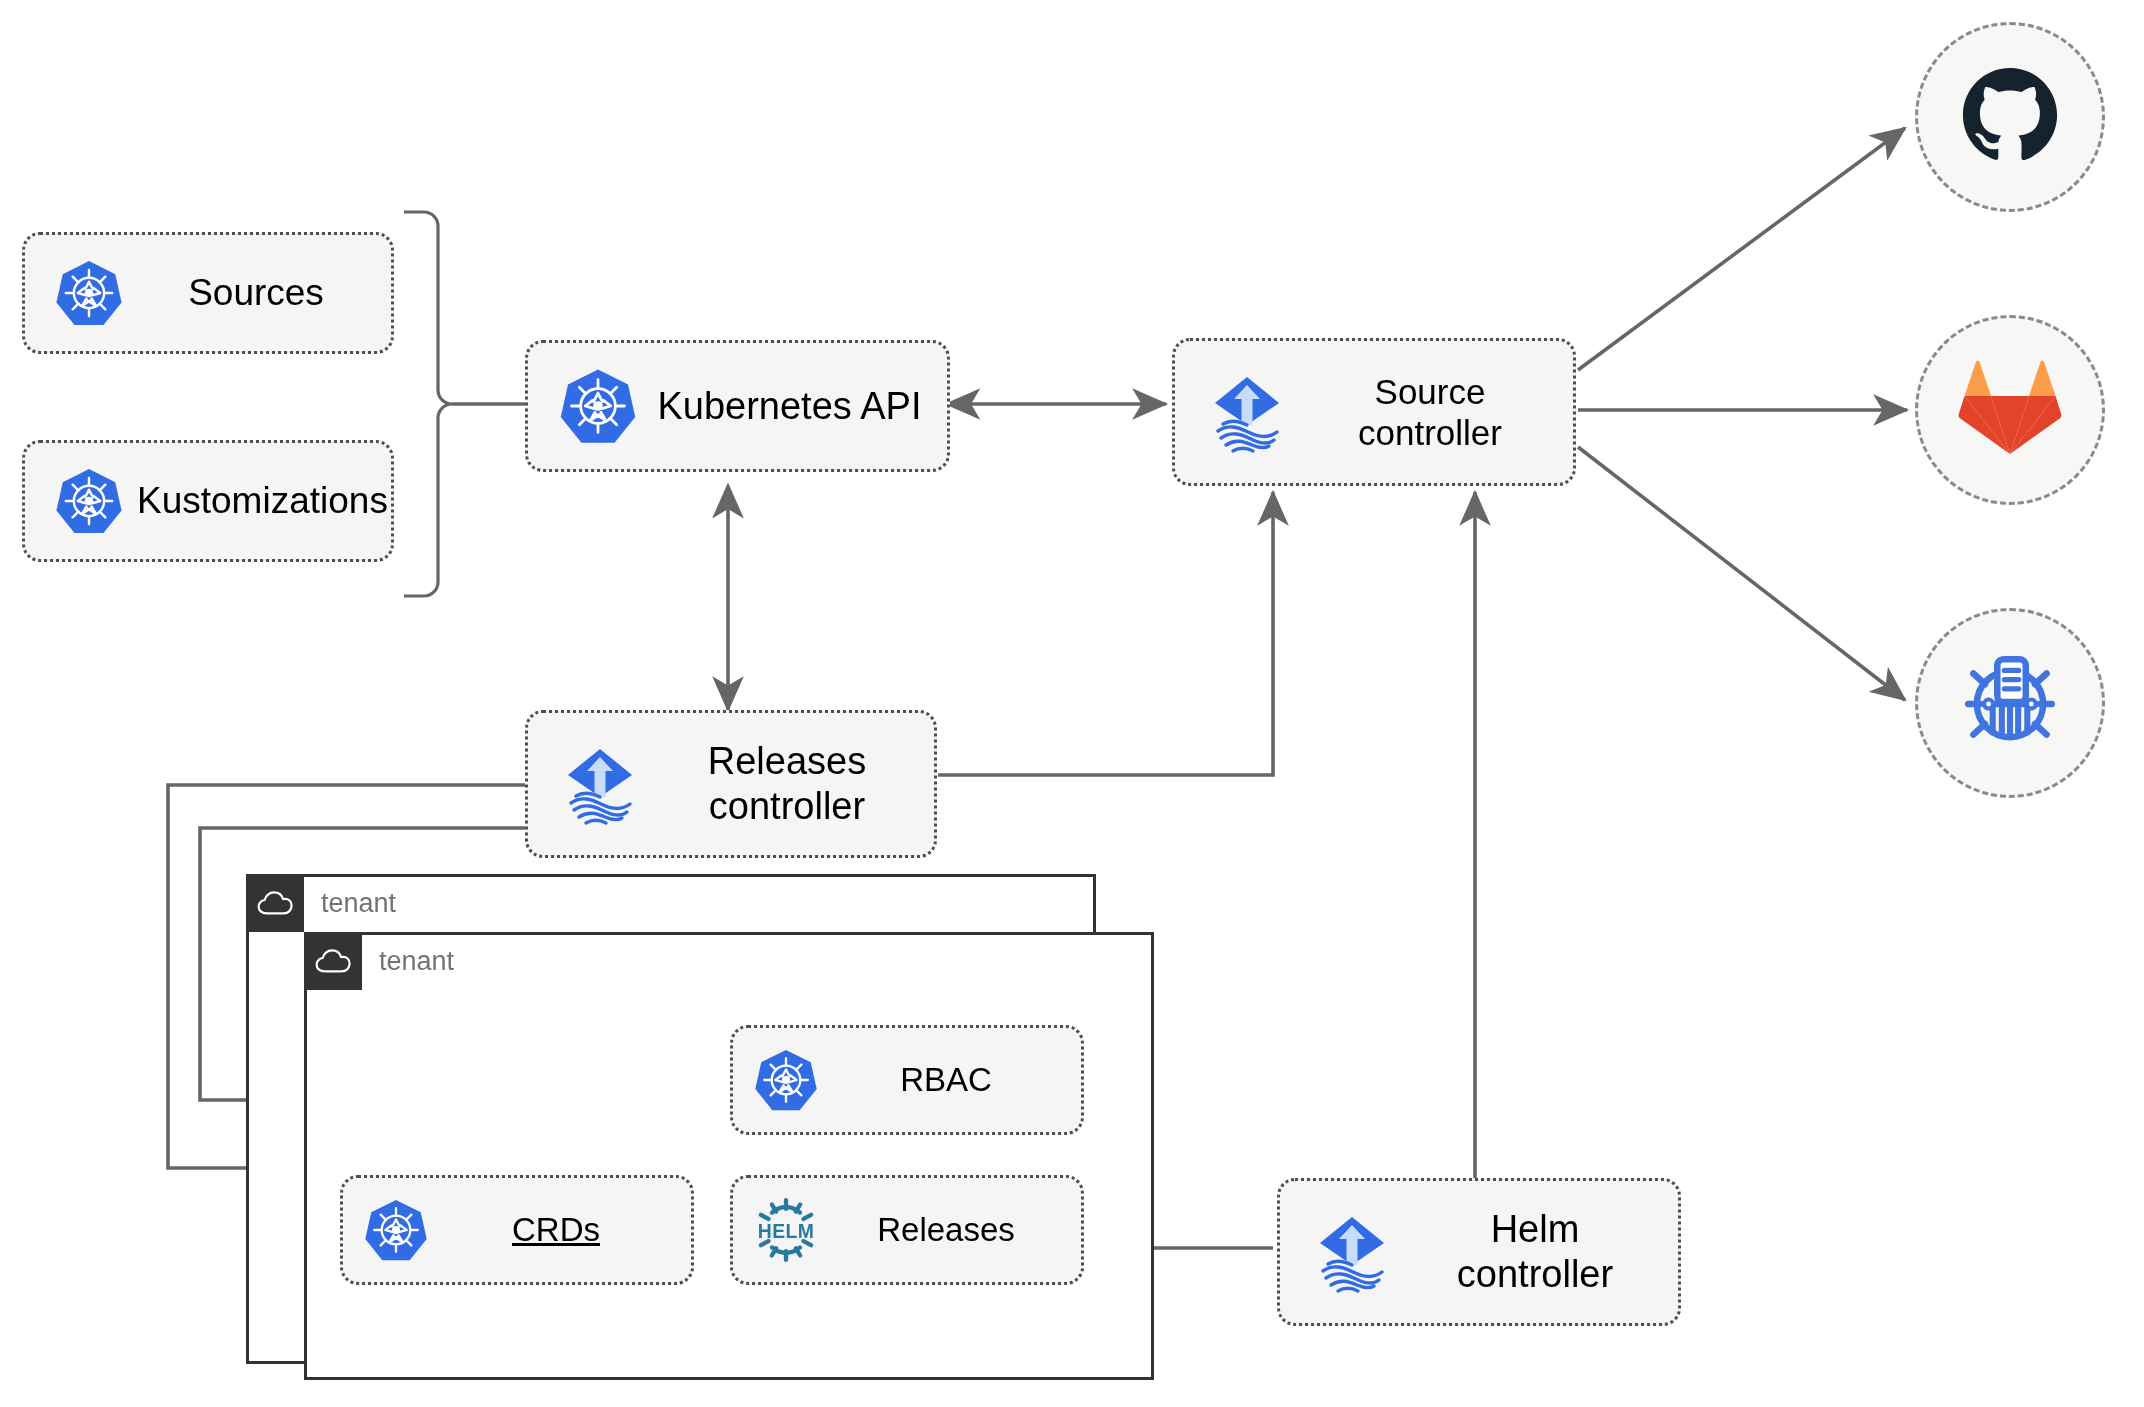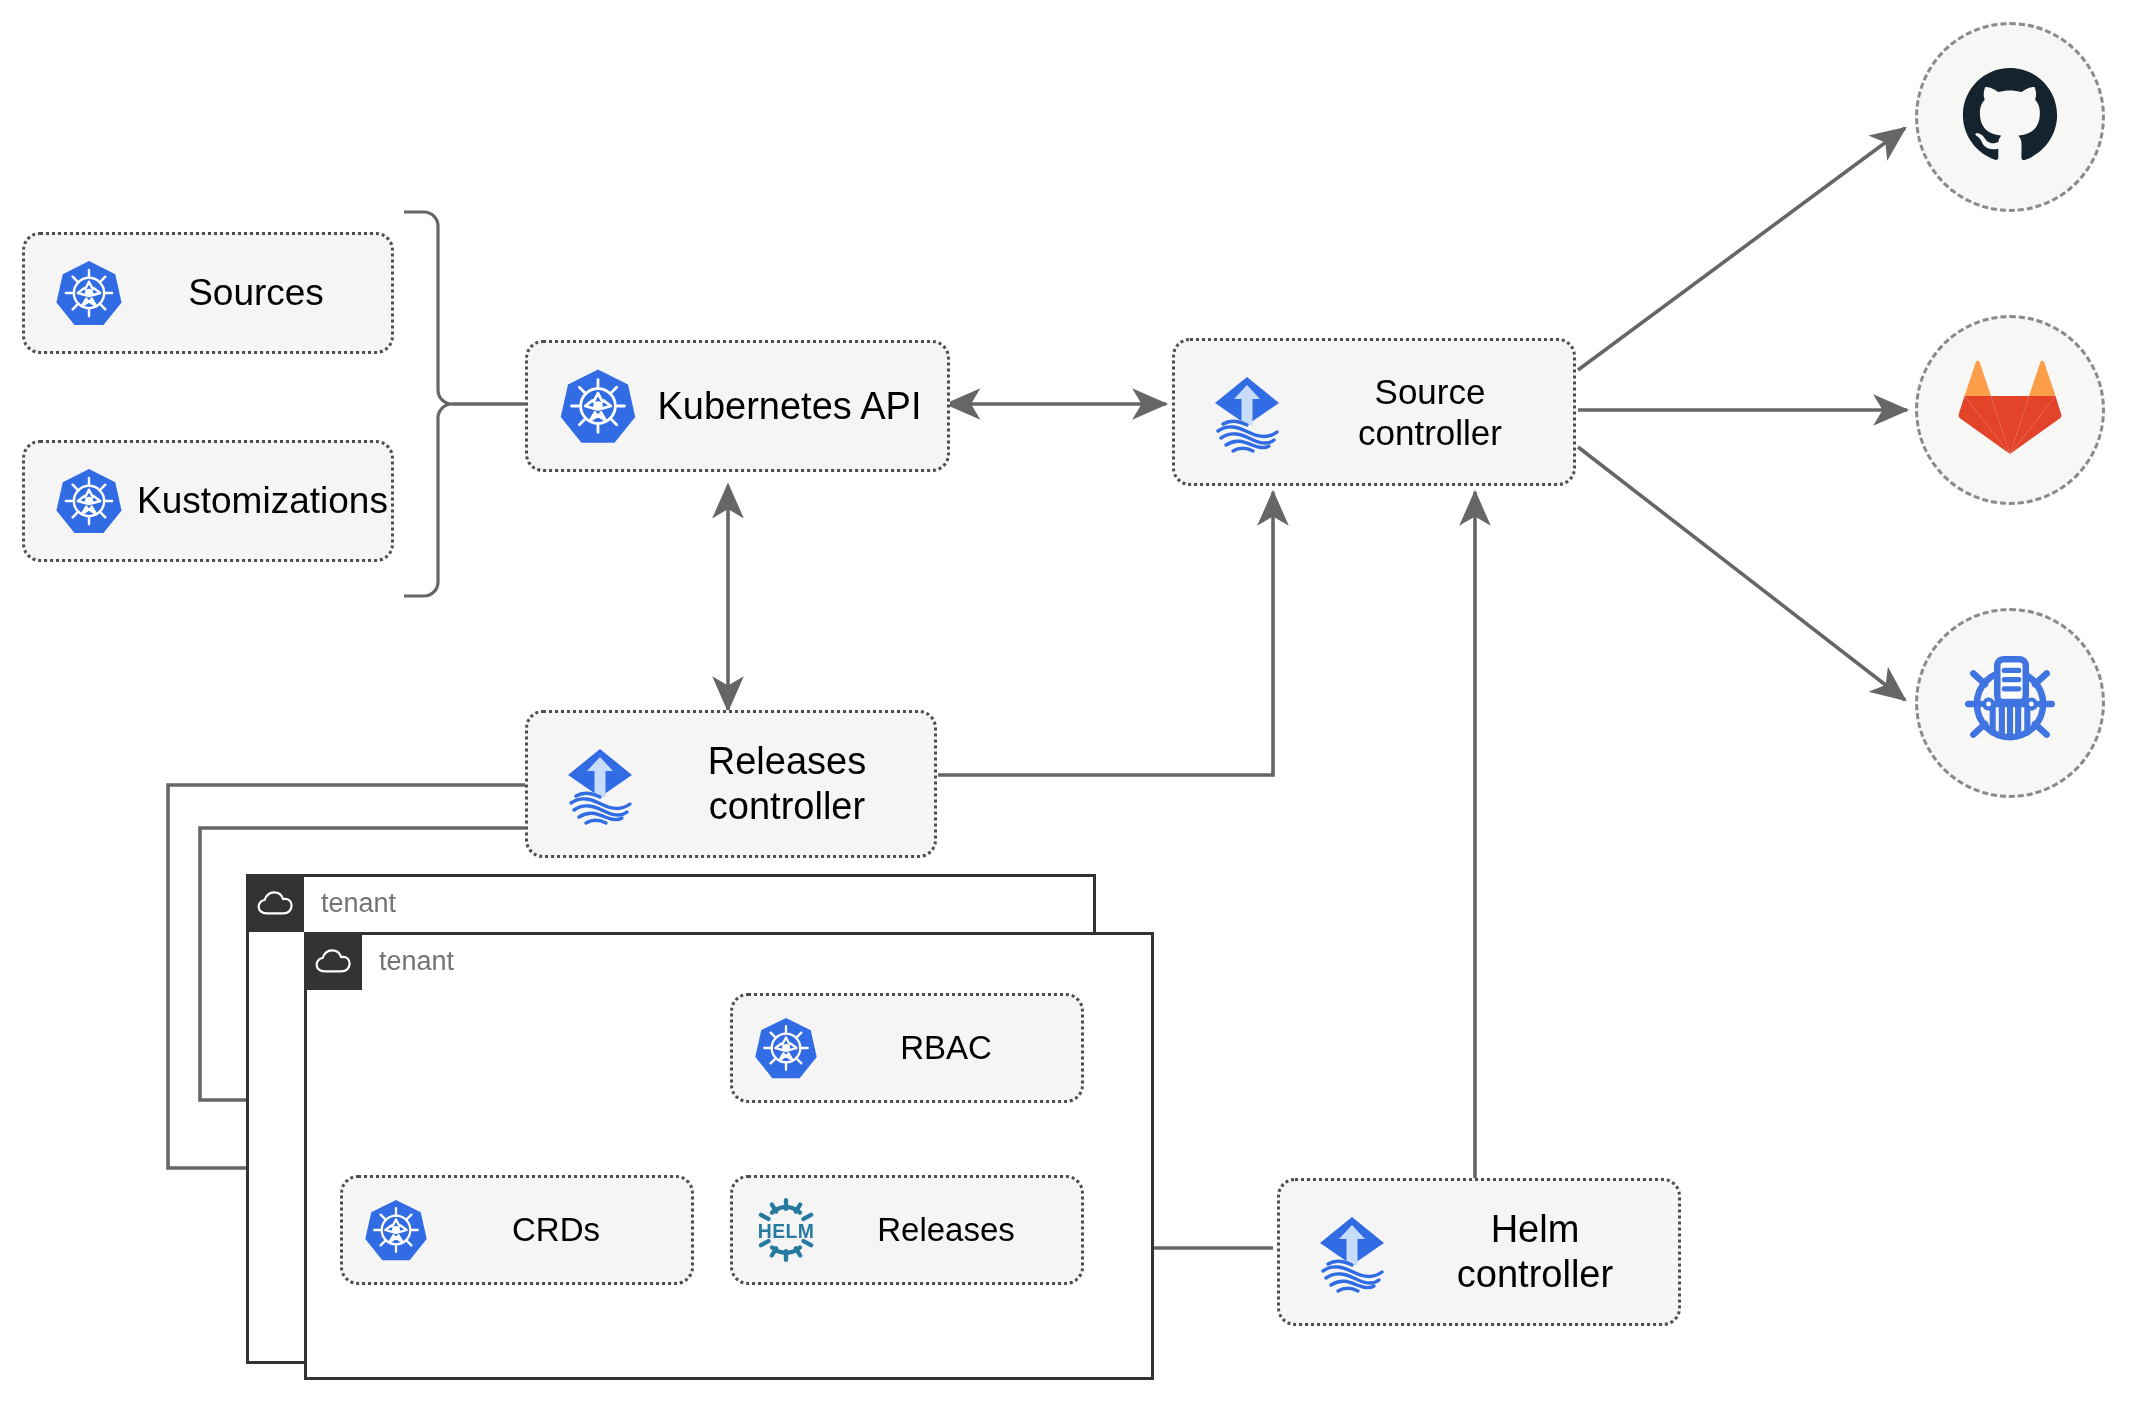--- a/index.html
+++ b/index.html
@@ -139,21 +139,21 @@
                    C8.6 5.6 12.4 2.4 17.0 2.4 C21.3 2.4 24.9 5.2 26.1 9.1
                    C26.7 8.95 27.3 8.88 27.9 8.88 C32.0 8.88 34.6 11.9 34.6 15.6
                    C34.6 19.9 31.4 23.4 26.6 23.4 Z" fill="none" stroke="#ffffff" stroke-width="2.2" stroke-linejoin="round"></path>
         </svg>
       </span>
     </div>
     <span class="tenant-tab-label" style="left:72px; top:-3px;">tenant</span>
   </div>
 
 
-  <div class="node" style="left:730px; top:993px; width:354px; height:110px; padding:0 14px;">
+  <div class="node" style="left:730px; top:1025px; width:354px; height:110px; padding:0 14px;">
     <span class="ico" style="width:78px;">
       <svg width="66" height="66" viewBox="0 0 72 72">
         <path d="M36 3.2 L63.0 16.6 L69.5 45.8 L50.9 69.0 L21.1 69.0 L2.5 45.8 L9.0 16.6 Z" fill="#326ce5"></path>
         <g fill="none" stroke="#ffffff" stroke-width="2.5" stroke-linecap="round">
           <circle cx="36" cy="36" r="15.6"></circle>
           <circle cx="36" cy="36" r="4.3" fill="#ffffff" stroke="none"></circle>
           <path d="M36 20.4 V12.2 M36 51.6 V59.8 M20.4 36 H12.2 M51.6 36 H59.8
                    M25 25 L19.2 19.2 M47 47 L52.8 52.8 M47 25 L52.8 19.2 M25 47 L19.2 52.8"></path>
           <path d="M36 24.5 L40.0 32.2 M36 24.5 L32.0 32.2
                    M47.5 36 L39.4 38.3 M47.5 36 L41.0 31.0
@@ -176,21 +176,21 @@
           <path d="M36 20.4 V12.2 M36 51.6 V59.8 M20.4 36 H12.2 M51.6 36 H59.8
                    M25 25 L19.2 19.2 M47 47 L52.8 52.8 M47 25 L52.8 19.2 M25 47 L19.2 52.8"></path>
           <path d="M36 24.5 L40.0 32.2 M36 24.5 L32.0 32.2
                    M47.5 36 L39.4 38.3 M47.5 36 L41.0 31.0
                    M43.0 49.0 L38.6 41.6 M43.0 49.0 L34.0 43.4
                    M29.0 49.0 L33.4 41.6 M29.0 49.0 L38.0 43.4
                    M24.5 36 L32.6 38.3 M24.5 36 L31.0 31.0"></path>
         </g>
       </svg>
     </span>
-    <span class="lbl" style="font-size:33px;">CRDs</span>
+    <span class="lbl" style="font-size:33px;text-decoration:underline;">CRDs</span>
   </div>
 
   <div class="node" style="left:730px; top:1175px; width:354px; height:110px; padding:0 14px;">
     <span class="ico" style="width:78px;">
       <svg width="68" height="68" viewBox="0 0 72 72">
         <g fill="none" stroke="#277a9f" stroke-width="4.6" stroke-linecap="round">
           <path d="M21.2 17.5 A22 22 0 0 1 50.8 17.5"></path>
           <path d="M21.2 54.5 A22 22 0 0 0 50.8 54.5"></path>
           <path d="M36 4.5 V13.5 M36 58.5 V67.5"></path>
           <path d="M21.0 9.0 L25.6 16.6 M51.0 9.0 L46.4 16.6"></path>

